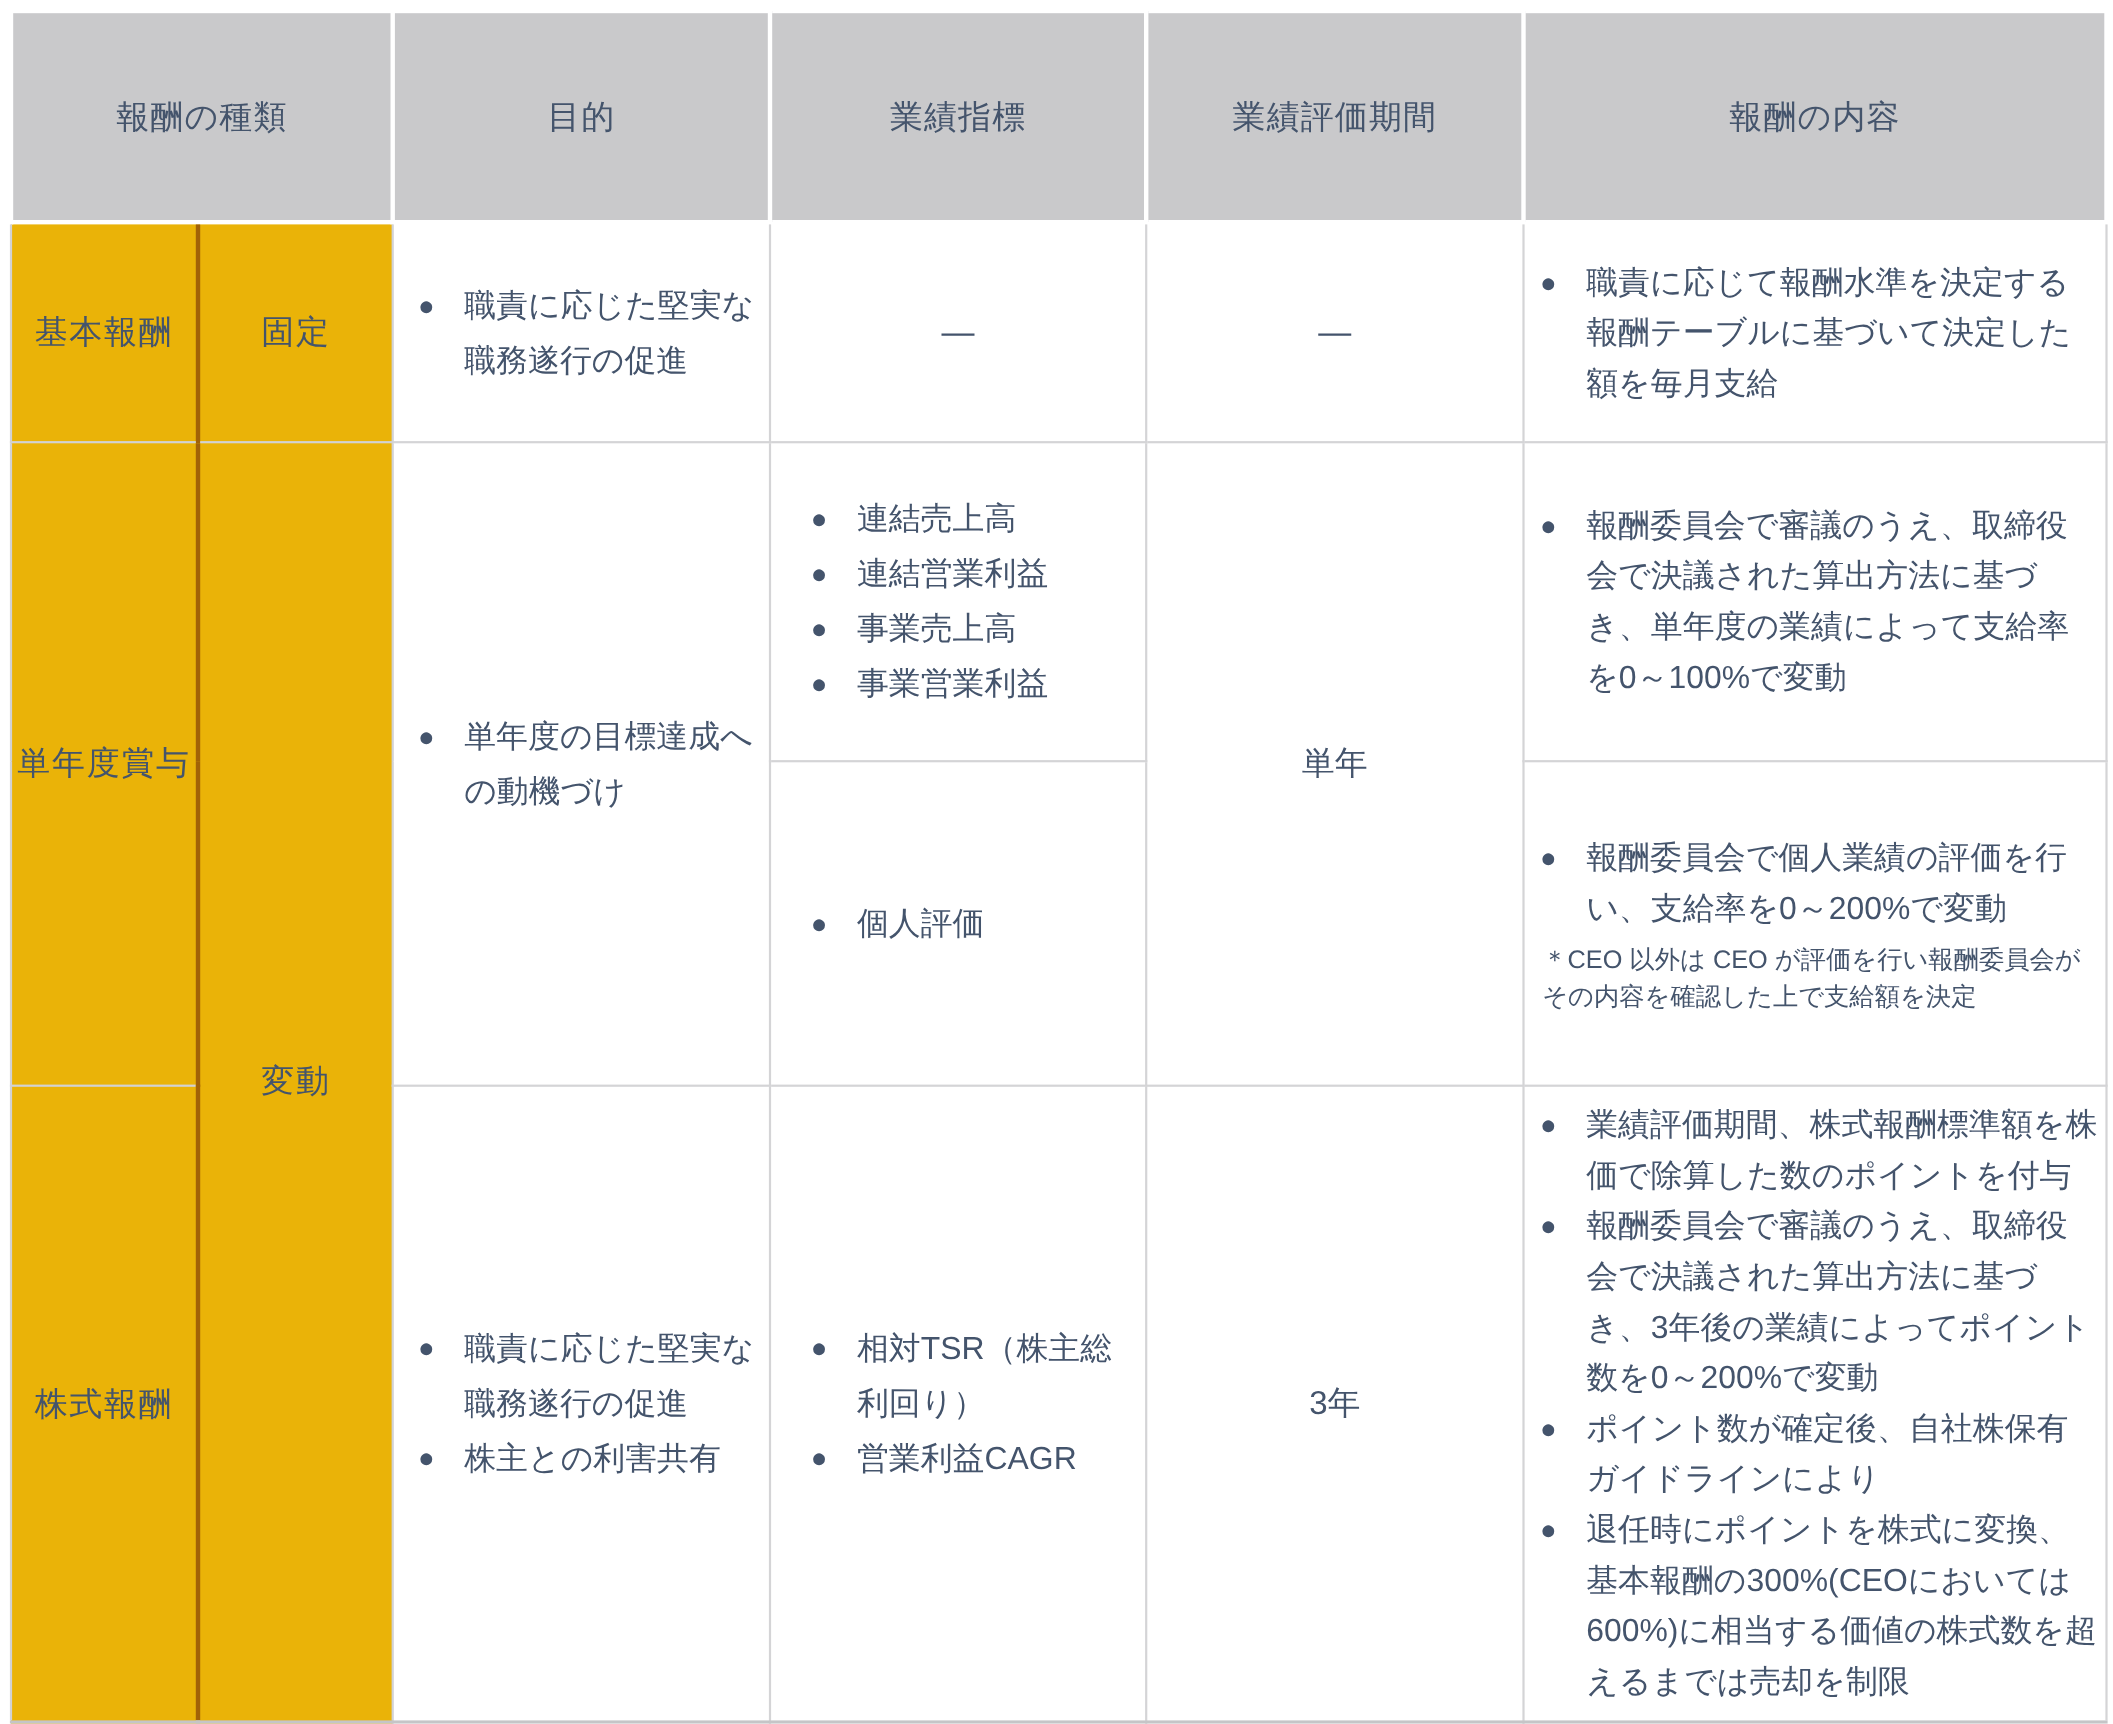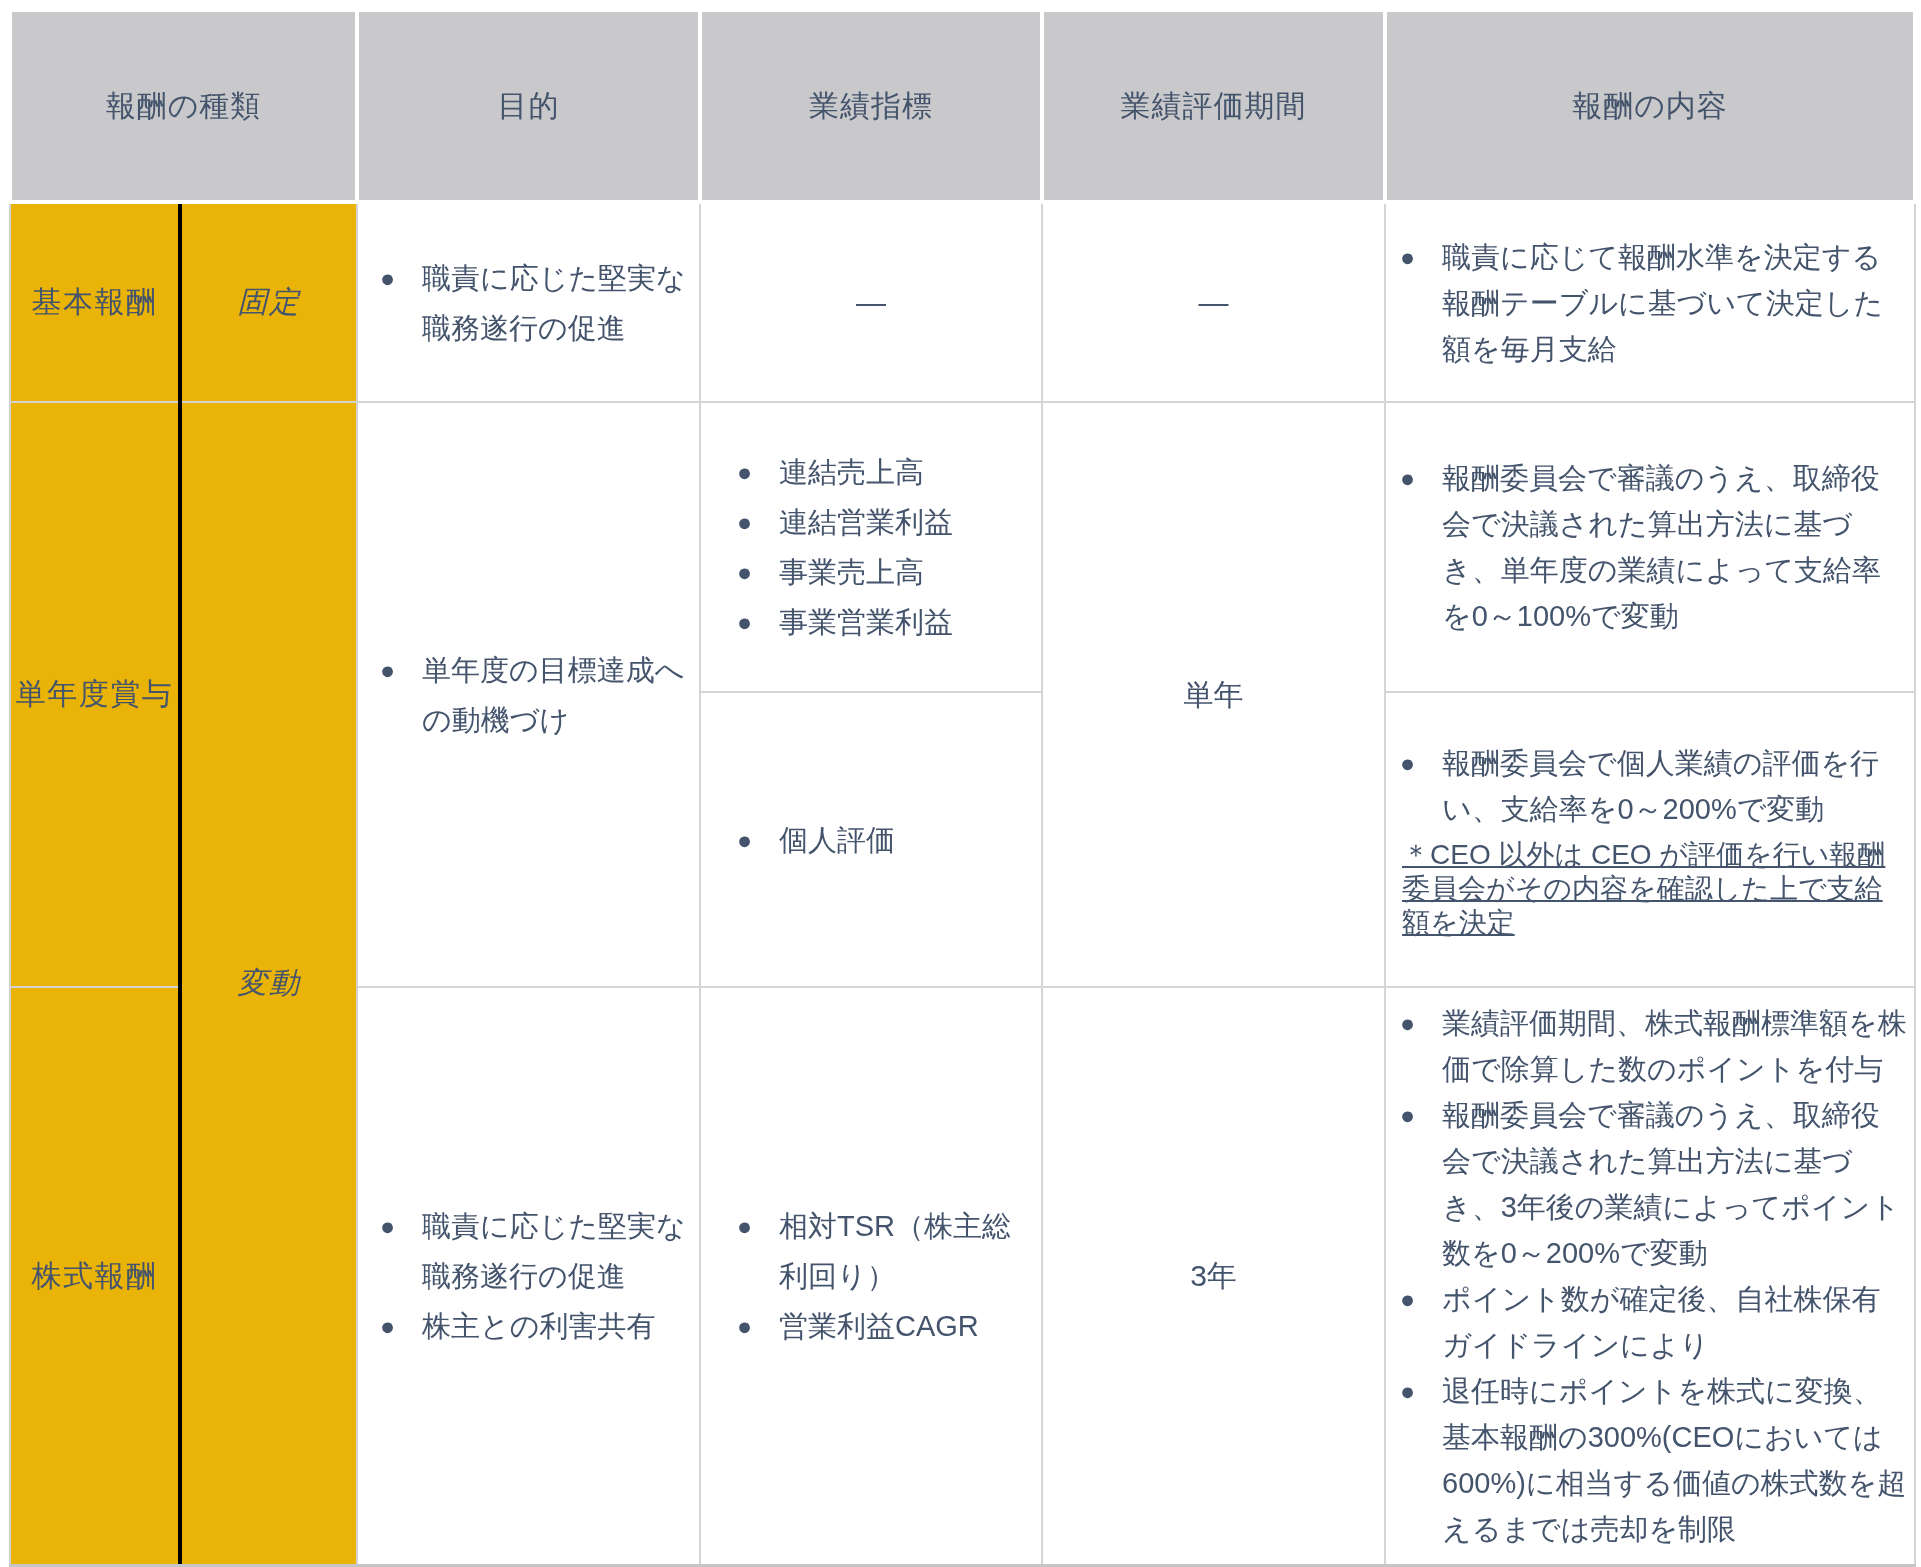--- a/index.html
+++ b/index.html
@@ -39,21 +39,21 @@
   }
   
   td.lab {
     background: #eab308;
     border: 2px solid #D2D2D4;
     font-size: 30px;
     text-align: center;
     vertical-align: middle;
     letter-spacing: 1.5px;
   }
-  td.lab.sep { border-left: 4px solid #000000; font-style: italic; }
+  td.lab.sep { border-left: 4px solid #a16207; }
   
   td.bd {
     background: #ffffff;
     border: 2px solid #D4D4D6;
     vertical-align: middle;
     font-size: 29px;
     line-height: 50px;
   }
   td.center {
     text-align: center;
@@ -64,25 +64,24 @@
   td.content   { padding: 12px 6px 12px 14px; line-height: 46px; }
   
   .li { display: flex; align-items: flex-start; }
   .blt {
     flex: 0 0 42px;
     font-size: 25px;
     line-height: inherit;
   }
   .txt { flex: 1 1 auto; }
   .note {
-    font-size: 28px;
+    font-size: 23px;
     line-height: 34px;
     margin-top: 6px;
     padding-left: 2px;
-    text-decoration: underline;
   }
   .dash { display: inline-block; }
 </style>
 </head>
 <body>
 
 <div class="page">
   <table class="comp">
     <colgroup>
       <col style="width:170px">

